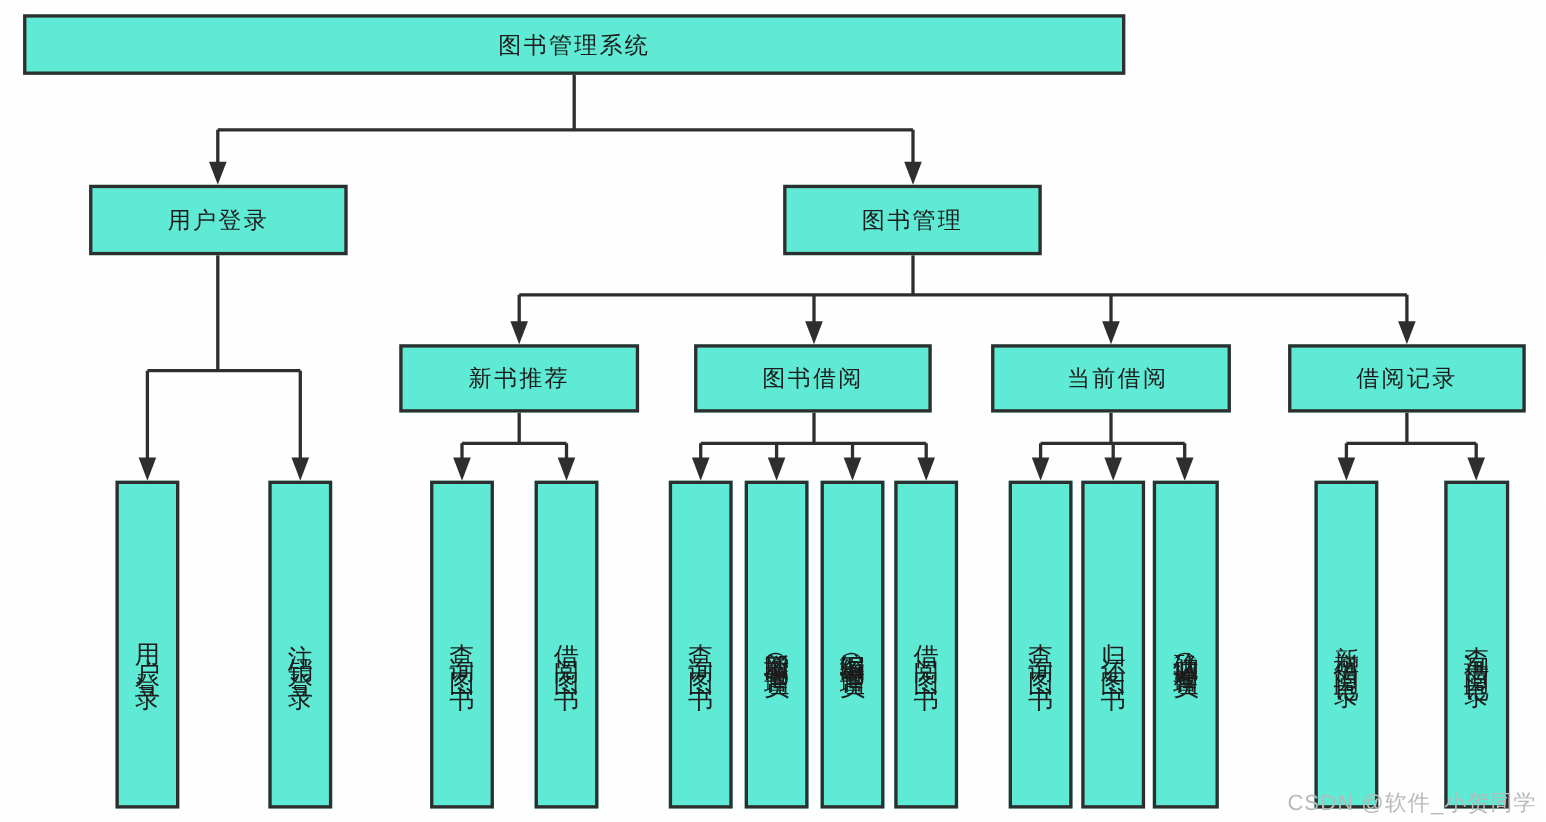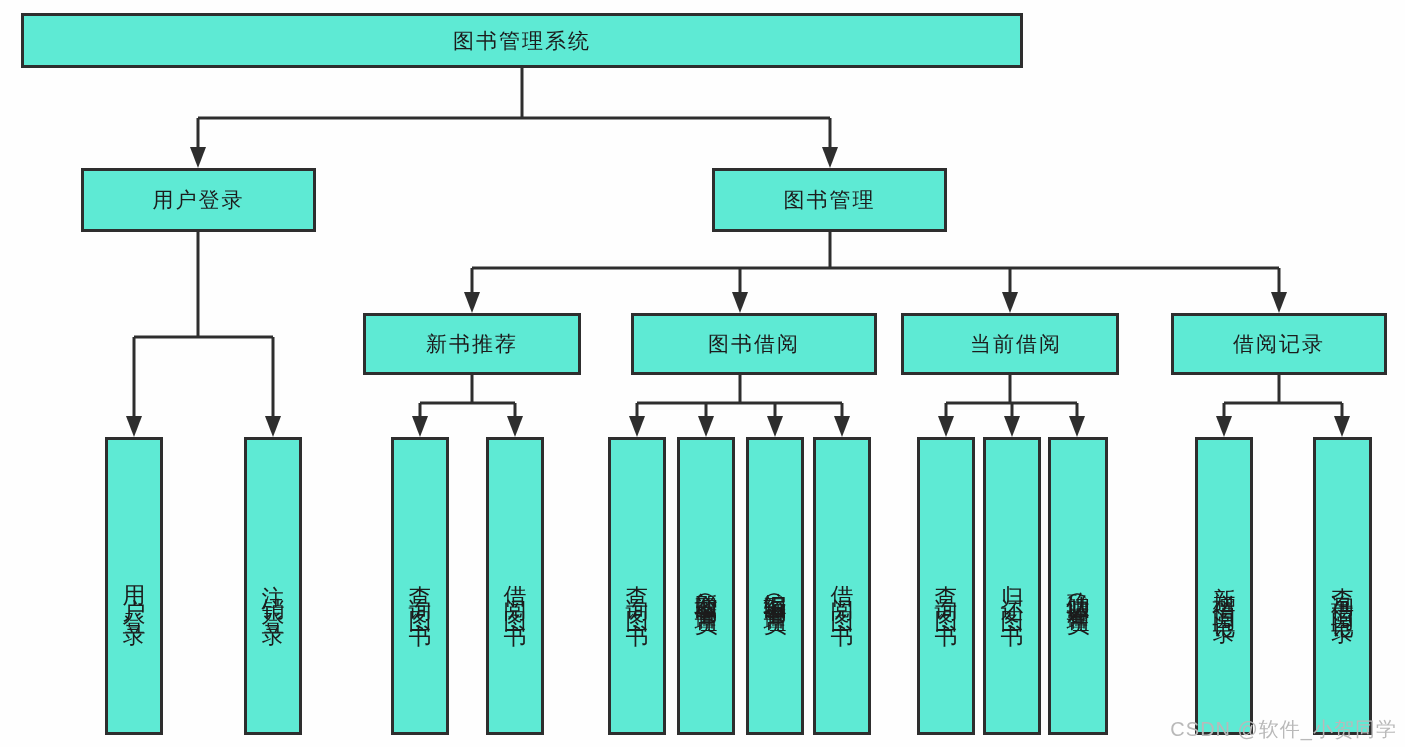--- a/index.html
+++ b/index.html
@@ -90,21 +90,21 @@
       <polygon points="1334,416 1350,416 1342,437"></polygon>
     </g>
   </svg>
 
   <div class="node h-node" style="left:21px; top:13px; width:1002px; height:55px;">图书管理系统</div>
 
   <div class="node h-node" style="left:81px; top:168px; width:235px; height:64px;">用户登录</div>
   <div class="node h-node" style="left:712px; top:168px; width:235px; height:64px;">图书管理</div>
 
   <div class="node h-node" style="left:363px; top:313px; width:218px; height:62px;">新书推荐</div>
-  <div class="node h-node" style="left:631px; top:313px; width:246px; height:62px;">图书借阅</div>
+  <div class="node h-node" style="left:631px; top:313px; width:216px; height:62px;">图书借阅</div>
   <div class="node h-node" style="left:901px; top:313px; width:218px; height:62px;padding-left:12px;">当前借阅</div>
   <div class="node h-node" style="left:1171px; top:313px; width:216px; height:62px;">借阅记录</div>
 
   <div class="node v-node ls4" style="left:105px; top:437px; width:58px; height:298px;">用户登录</div>
   <div class="node v-node ls4" style="left:244px; top:437px; width:58px; height:298px;">注销登录</div>
 
   <div class="node v-node ls4" style="left:391px; top:437px; width:58px; height:298px;">查询图书</div>
   <div class="node v-node ls4" style="left:486px; top:437px; width:58px; height:298px;">借阅图书</div>
 
   <div class="node v-node ls4" style="left:608px; top:437px; width:58px; height:298px;">查询图书</div>

